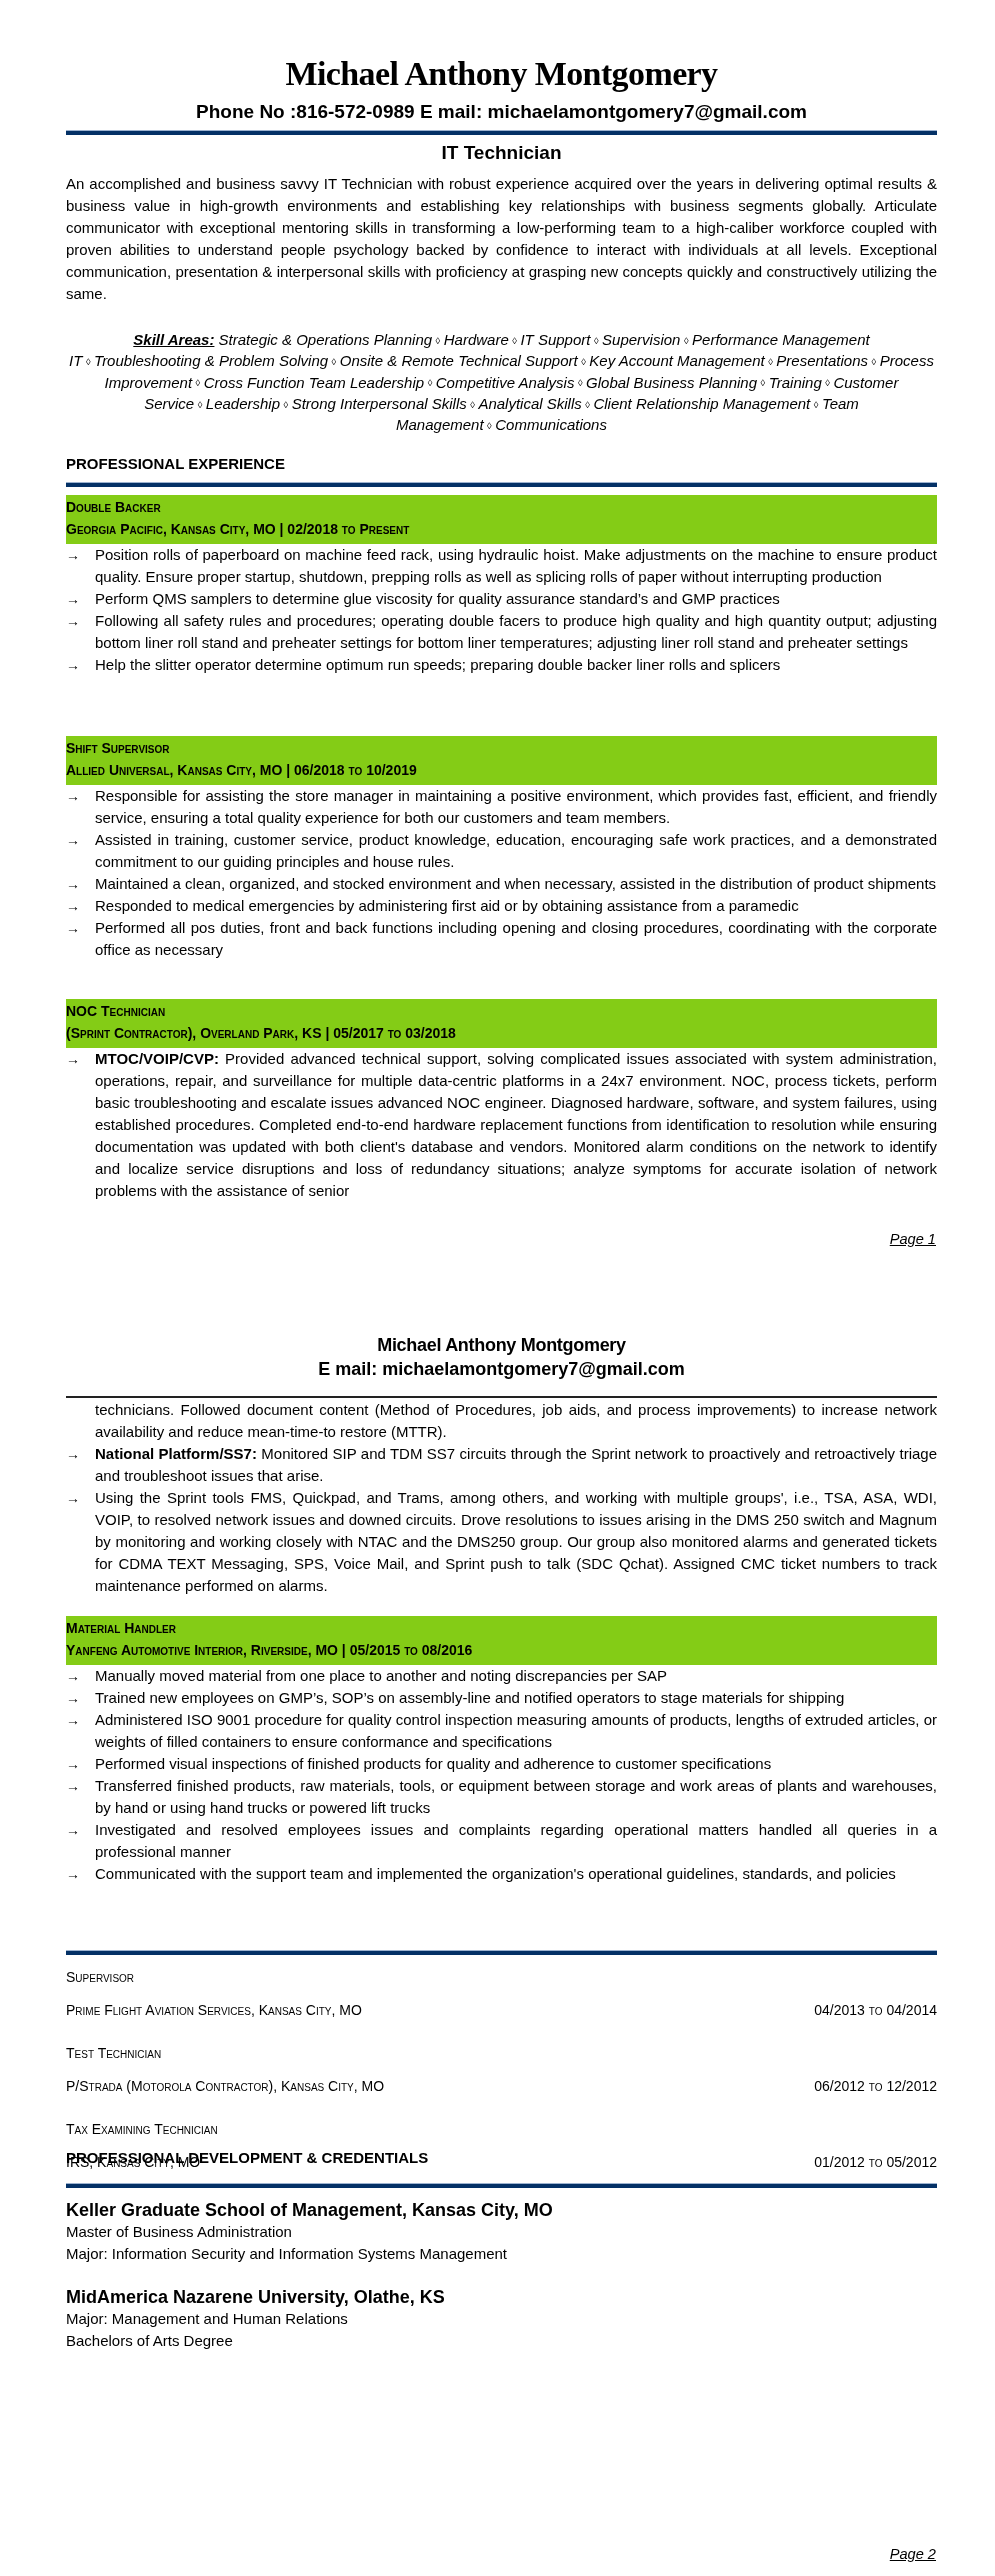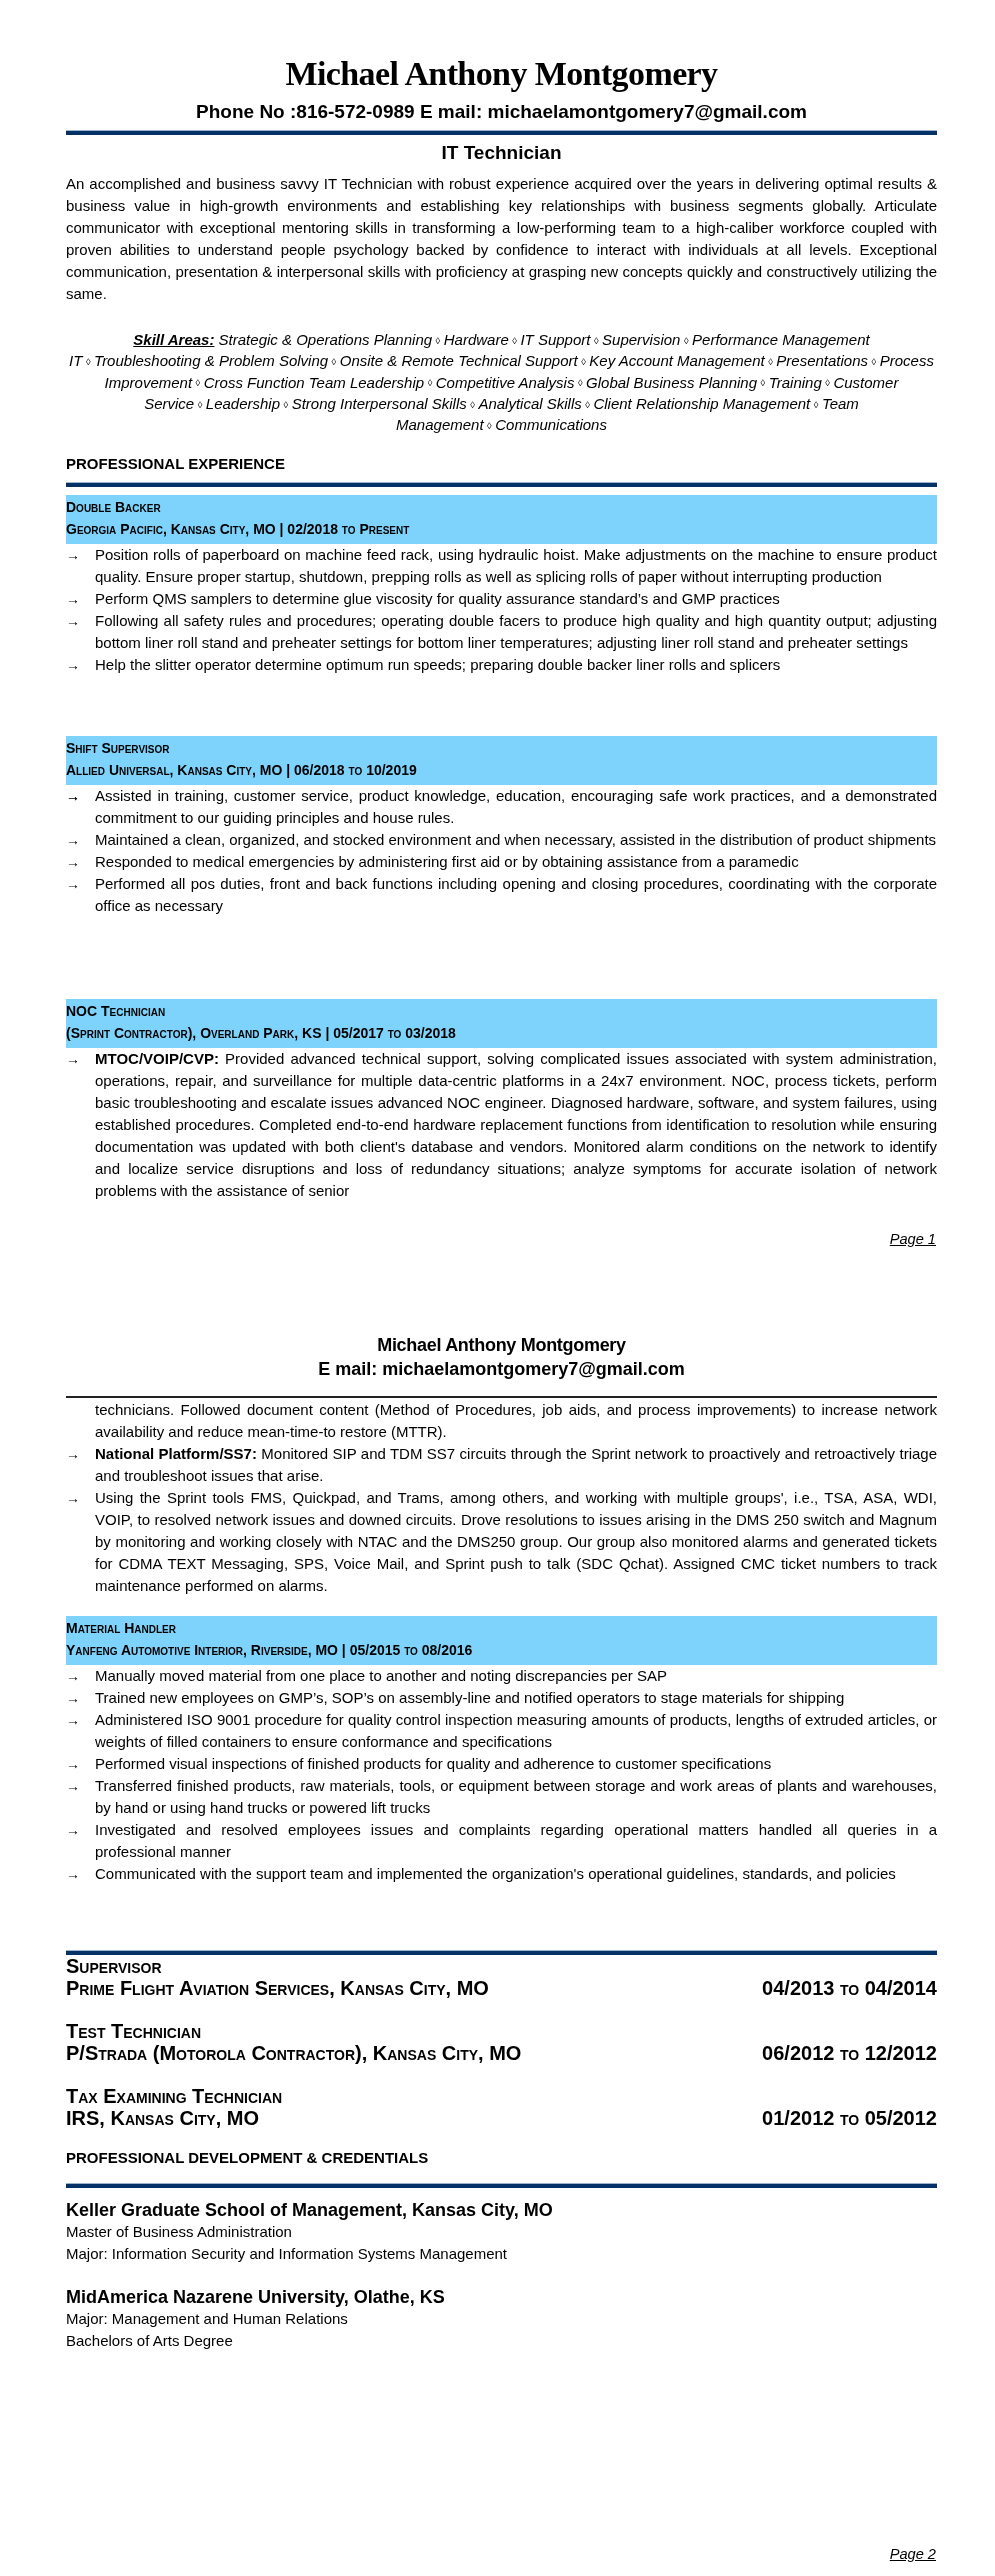--- a/index.html
+++ b/index.html
@@ -15,30 +15,30 @@
   .rule-black { height: 1.8px; background: #222; }
   .headline { font-weight: bold; font-size: 19px; text-align: center; line-height: 1.2; }
   .summary { font-size: 15px; line-height: 22px; text-align: justify; }
 
   .skills { font-size: 15px; line-height: 20.5px; text-align: center; font-style: italic; }
   .skills .label { font-weight: bold; text-decoration: underline; }
   .skills .sep { font-style: normal; font-size: 9.4px; padding: 0 3.5px; vertical-align: 1.2px; }
 
   .section-title { font-weight: bold; font-size: 15px; text-align: left; line-height: 1.2; }
 
-  .job-band { background: #7dd3fc; padding: 2.3px 0 3.5px 0; }
+  .job-band { background: #84cc16; padding: 2.3px 0 3.5px 0; }
   .job-title, .job-meta { font-weight: bold; font-size: 14px; font-variant: small-caps; line-height: 21.7px; }
 
   ul.bullets { list-style: none; margin: 0; padding: 0; }
   ul.bullets li { position: relative; padding-left: 29px; font-size: 15px; line-height: 22px; text-align: justify; }
   ul.bullets li .arrow { position: absolute; left: 0; top: 0; font-size: 14px; }
   ul.bullets li b { font-weight: bold; }
 
   .prior-row { display: flex; justify-content: space-between; }
-  .prior-title, .prior-org, .prior-dates { font-weight: bold; font-size: 20px; font-variant: small-caps; line-height: 22px; }
+  .prior-title, .prior-org, .prior-dates { font-weight: normal; font-size: 14px; font-variant: small-caps; line-height: 22px; margin-top: 11px; }
 
   .edu-school { font-weight: bold; font-size: 18px; line-height: 22px; }
   .edu-line { font-size: 15px; line-height: 22px; }
 
   .page-num { position: absolute; right: 59px; font-style: italic; font-size: 14.6px; text-decoration: underline; }
 </style>
 </head>
 <body>
 
 <div class="page" id="page1">
@@ -86,21 +86,21 @@
         <li><span class="arrow">→</span><span>Help the slitter operator determine optimum run speeds; preparing double backer liner rolls and splicers</span></li>
       </ul>
   </div>
 
   <div class="content" style="top:736px;">
     <div class="job-band">
       <div class="job-title">Shift Supervisor</div>
       <div class="job-meta">Allied Universal, Kansas City, MO | 06/2018 to 10/2019</div>
     </div>
     <ul class="bullets">
-        <li><span class="arrow">→</span></li>
+        <li><span class="arrow">→</span><span>Responsible for assisting the store manager in maintaining a positive environment, which provides fast, efficient, and friendly service, ensuring a total quality experience for both our customers and team members.</span></li>
         <li><span class="arrow">→</span><span>Assisted in training, customer service, product knowledge, education, encouraging safe work practices, and a demonstrated commitment to our guiding principles and house rules.</span></li>
         <li><span class="arrow">→</span><span>Maintained a clean, organized, and stocked environment and when necessary, assisted in the distribution of product shipments</span></li>
         <li><span class="arrow">→</span><span>Responded to medical emergencies by administering first aid or by obtaining assistance from a paramedic</span></li>
         <li><span class="arrow">→</span><span>Performed all pos duties, front and back functions including opening and closing procedures, coordinating with the corporate office as necessary</span></li>
       </ul>
   </div>
 
   <div class="content" style="top:999px;">
     <div class="job-band">
       <div class="job-title">NOC Technician</div>

